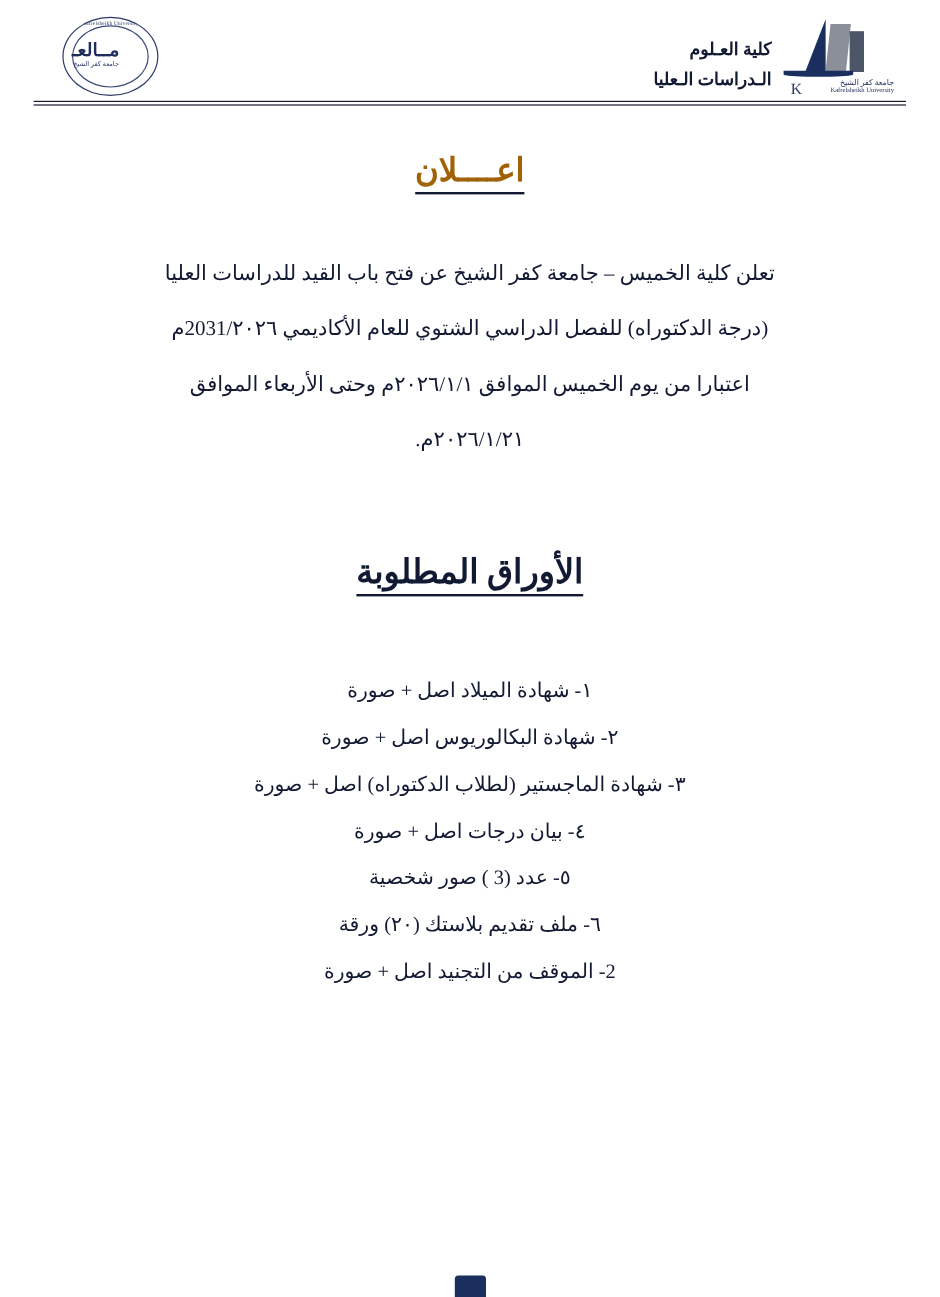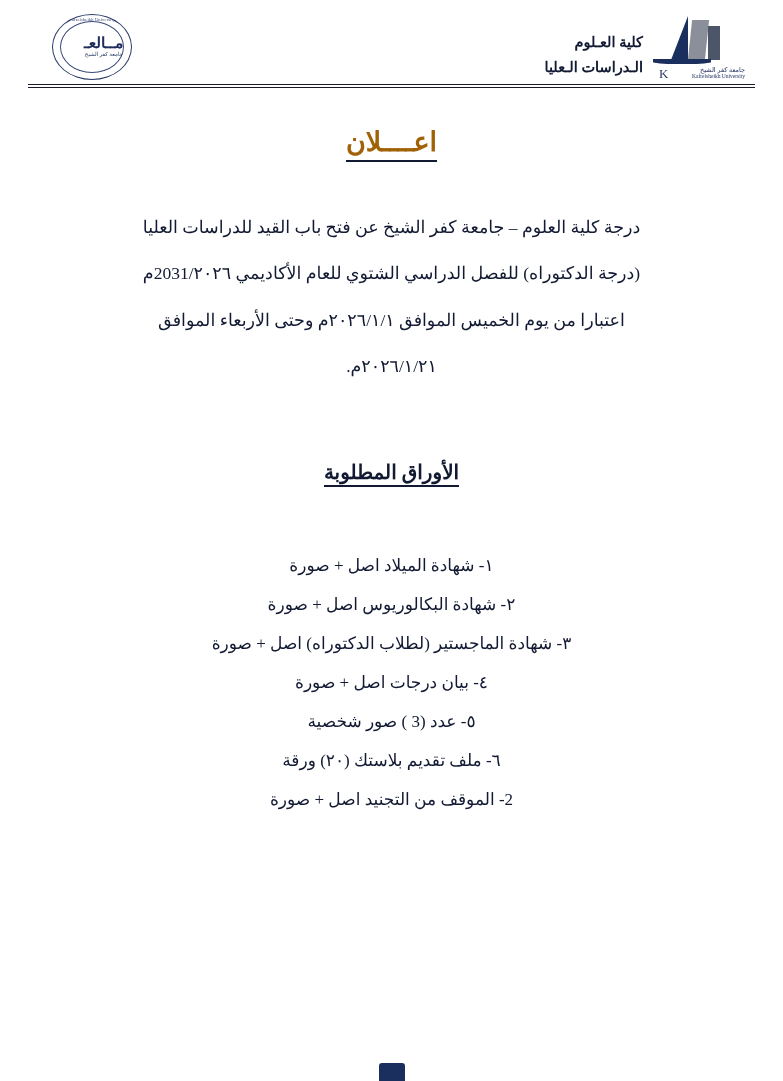--- a/index.html
+++ b/index.html
@@ -55,21 +55,21 @@
     justify-content: center;
     overflow: hidden;
     background: #fff;
   }
   .seal .seal-inner {
     width: 62px;
     height: 50px;
     border-radius: 50%;
     border: 1px solid #3a4a7a;
     display: flex;
-    align-items: flex-start;
+    align-items: flex-end;
     justify-content: center;
     flex-direction: column;
     line-height: 1;
     font-family: Liberation Serif, serif;
   }
   .seal .seal-ar {
     font-size: 15px;
     color: #1f2d5c;
     font-weight: bold;
     letter-spacing: -1px;
@@ -209,21 +209,21 @@
     white-space: nowrap;
   }
   .body-block .bline.last {
     text-align: center;
   }
 
   
   .papers-title {
     text-align: center;
     margin-top: 70px;
-    font-size: 20px;
+    font-size: 28px;
     font-weight: bold;
     color: #121a33;
   }
   .papers-title span {
     border-bottom: 2px solid #121a33;
     padding-bottom: 2px;
   }
 
   
   .papers-list {
@@ -295,21 +295,21 @@
   </div>
 
   <div class="rule"></div>
   <div class="rule thin"></div>
 
   <div class="ann-title">
     <span>اعــــلان</span>
   </div>
 
   <div class="body-block">
-    <span class="bline">درجة كلية العلوم – جامعة كفر الشيخ عن فتح باب القيد للدراسات العليا</span>
+    <span class="bline">تعلن كلية الخميس – جامعة كفر الشيخ عن فتح باب القيد للدراسات العليا</span>
     <span class="bline">(درجة الدكتوراه) للفصل الدراسي الشتوي للعام الأكاديمي  2031/٢٠٢٦م</span>
     <span class="bline">اعتبارا من يوم الخميس الموافق ٢٠٢٦/١/١م وحتى الأربعاء الموافق</span>
     <span class="bline last">٢٠٢٦/١/٢١م.</span>
   </div>
 
   <div class="papers-title">
     <span>الأوراق المطلوبة</span>
   </div>
 
   <div class="papers-list">

